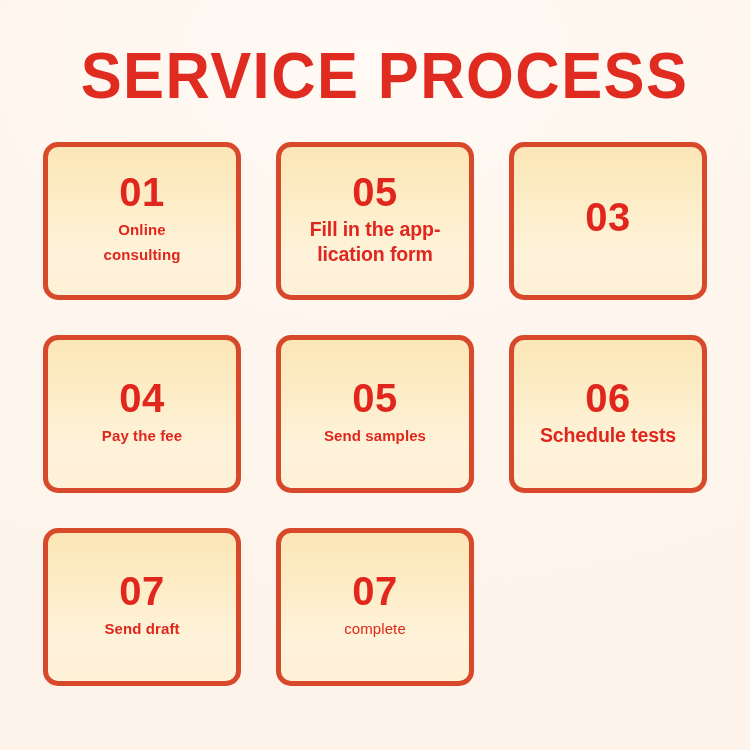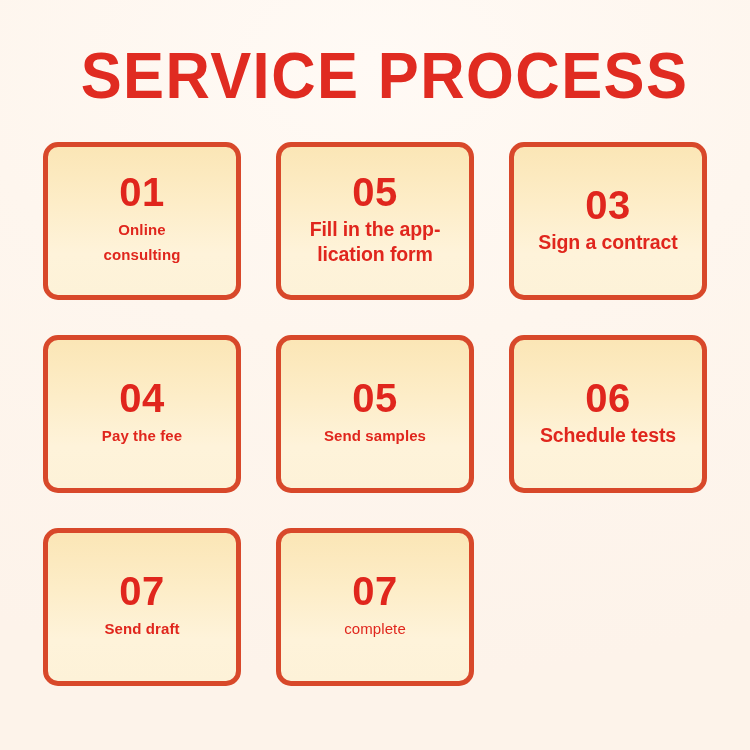--- a/index.html
+++ b/index.html
@@ -122,21 +122,20 @@
     </div>
 
     <div class="card">
       <div class="card-number">05</div>
       <div class="card-label tight">Fill in the app-
 lication form</div>
     </div>
 
     <div class="card">
       <div class="card-number">03</div>
-      <div class="card-label tight">Sign a contract</div>
     </div>
 
     <div class="card">
       <div class="card-number">04</div>
       <div class="card-label">Pay the fee</div>
     </div>
 
     <div class="card">
       <div class="card-number">05</div>
       <div class="card-label">Send samples</div>

